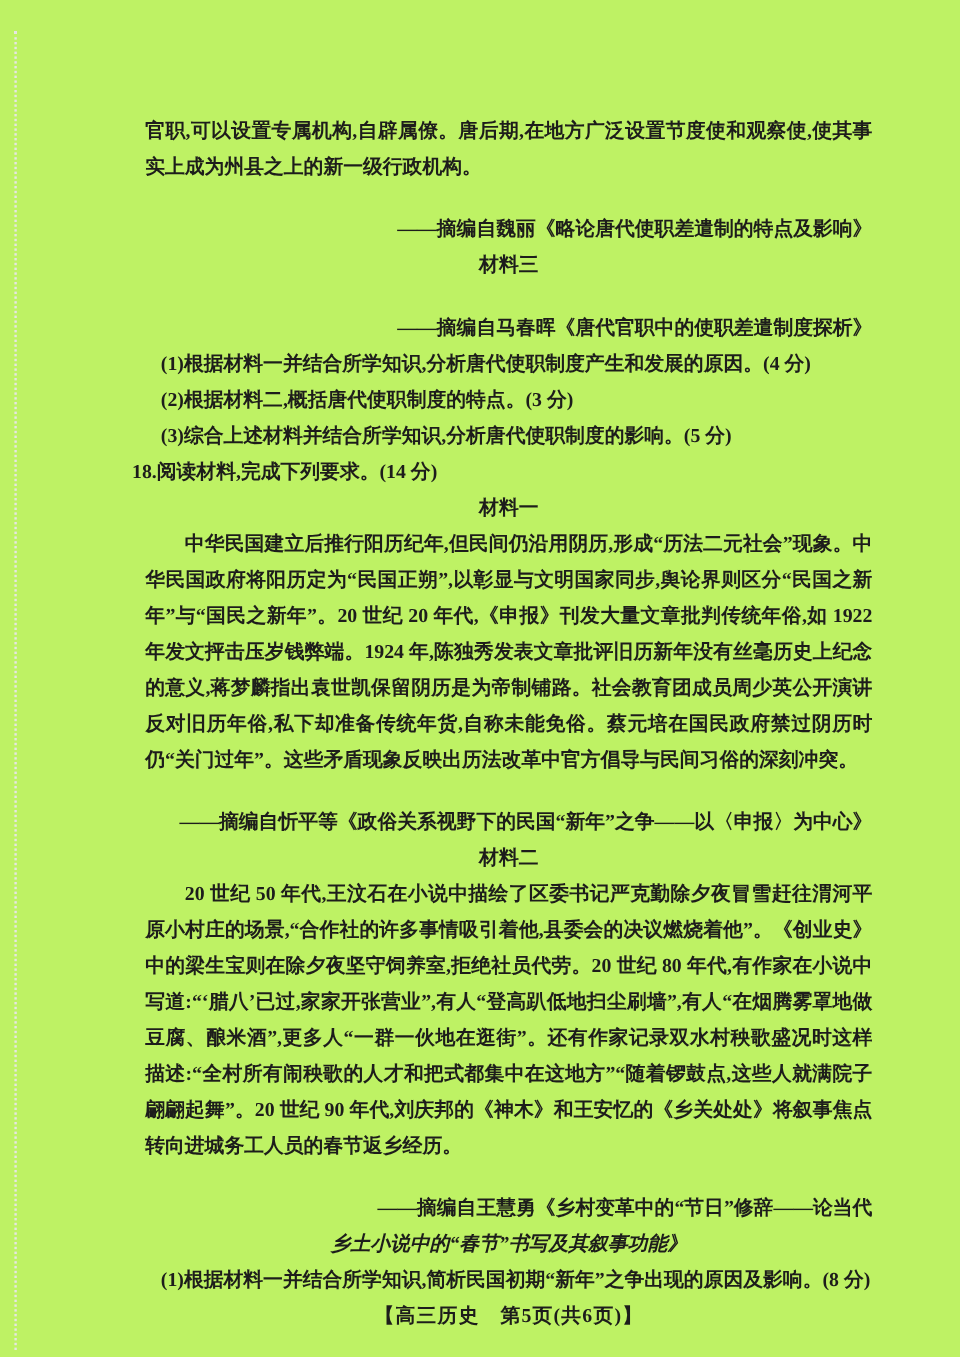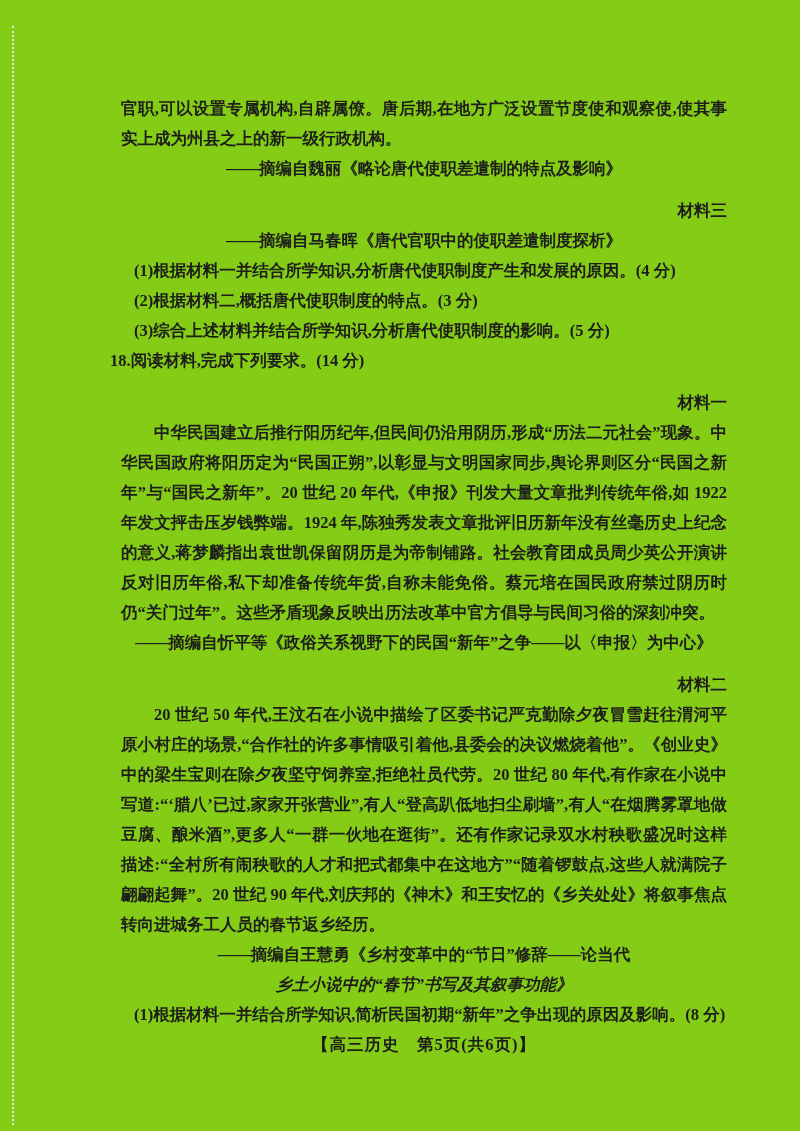--- a/index.html
+++ b/index.html
@@ -1,38 +1,38 @@
 <!DOCTYPE html>
 <html><head>
 <meta charset="utf-8">
 <style>
   html,body { margin:0; padding:0; background:#ffffff; }
   .page {
     position:relative;
     width:800px; height:1131px;
-    background:#84cc16;
+    background:#bef264;
     overflow:hidden;
     font-family:"Liberation Serif", serif;
     font-weight:bold;
     color:#1d1d1b;
   }
   .scan-edge {
     position:absolute; left:12px; top:26px; bottom:6px; width:0;
     border-left:2px dotted #e6e6e3;
   }
   .content {
     position:absolute; left:121px; top:94px; width:606px;
     font-size:16.5px; line-height:30px;
   }
   .blk { margin:0; }
   .para { text-align:justify; }
   .para.indent { text-indent:2em; }
-  .attr { text-align:center; }
+  .attr { text-align:right;margin-top:22px; }
   .attr-center { text-align:center;font-style:italic; }
-  .label { text-align:right;margin-top:12px; }
+  .label { text-align:center; }
   .question { padding-left:13px; }
   .question-main { margin-left:-11px; }
   .footer { text-align:center; letter-spacing:1px; }
 </style>
 </head>
 <body>
 
 <div class="page">
   <div class="scan-edge"></div>
   <div class="content">

